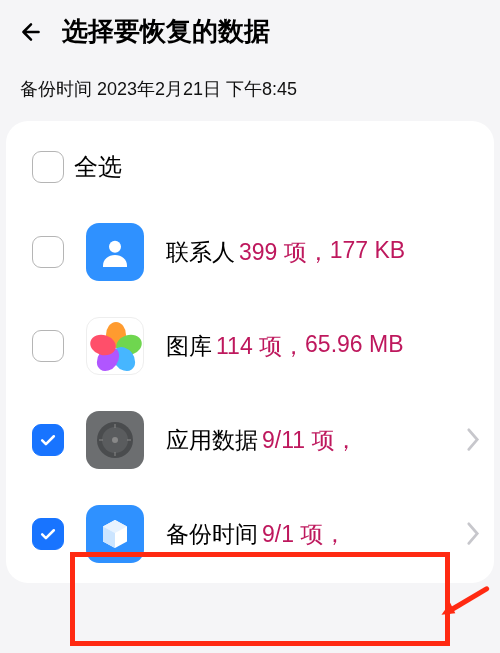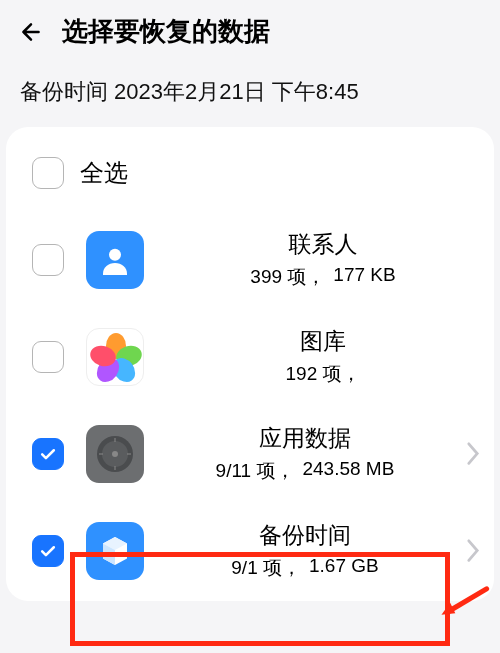--- a/index.html
+++ b/index.html
@@ -24,35 +24,35 @@
       align-items: center;
       justify-content: center;
     }
     .page-title {
       font-size: 26px;
       font-weight: 600;
       color: #000;
     }
     .backup-time {
       padding: 18px 20px 20px;
-      font-size: 22px;
+      font-size: 18px;
       color: #111;
       font-weight: 500;
     }
     .card {
       background: #fff;
       border-radius: 22px;
       margin: 0 6px;
       padding: 8px 0 2px;
     }
     .select-all {
       display: flex;
       align-items: flex-end;
       padding: 22px 22px 22px 26px;
-      gap: 16px;
+      gap: 10px;
     }
     .checkbox {
       width: 32px;
       height: 32px;
       border: 1.5px solid #b5b5b5;
       border-radius: 9px;
       flex-shrink: 0;
       display: flex;
       align-items: center;
       justify-content: center;
@@ -78,35 +78,33 @@
       height: 58px;
       border-radius: 13px;
       flex-shrink: 0;
       display: flex;
       align-items: center;
       justify-content: center;
     }
     .item-body {
       flex: 1;
       display: flex;
-      flex-direction: column;
+      flex-direction: row;
       gap: 4px;
       min-width: 0;
-      align-items: center;
     }
     .item-title {
       font-size: 23px;
       font-weight: 500;
       color: #000;
     }
     .item-sub {
-      font-size: 19px;
-      color: #000000;
-      display: flex;
-      gap: 8px;
+      font-size: 23px;
+      color: #be185d;
+      display: flex;
       flex-wrap: wrap;
     }
     .chevron {
       width: 14px;
       color: #c7c7cc;
       flex-shrink: 0;
     }
     .highlight-box {
       position: absolute;
       border: 5px solid #ff2a12;
@@ -170,21 +168,22 @@
     <div class="icon-box gallery-icon" style="background:#fff;border:1px solid #eee;">
       <div class="petal" style="background:#ff9b2f;top:4px;left:19px;transform:rotate(0deg);"></div>
       <div class="petal" style="background:#6fd64f;top:14px;left:32px;transform:rotate(72deg);"></div>
       <div class="petal" style="background:#46b6ff;top:28px;left:27px;transform:rotate(144deg);"></div>
       <div class="petal" style="background:#b056ff;top:28px;left:11px;transform:rotate(216deg);"></div>
       <div class="petal" style="background:#ff4f6a;top:14px;left:6px;transform:rotate(288deg);"></div>
     </div>
     <div class="item-body">
       <div class="item-title">图库</div>
       <div class="item-sub">
-        <span>192 项，</span>
+        <span>114 项，</span>
+        <span>65.96 MB</span>
       </div>
     </div>
   </div>
 
   <div class="item">
     <div class="checkbox checked">
       <svg width="20" height="20" viewBox="0 0 24 24" fill="none">
           <path d="M5 12.5l4.5 4.5L19 7.5" stroke="#fff" stroke-width="3" stroke-linecap="round" stroke-linejoin="round"></path>
         </svg>
     </div>
@@ -198,21 +197,20 @@
             <line x1="23" y1="35" x2="23" y2="39"></line>
             <line x1="7" y1="23" x2="11" y2="23"></line>
             <line x1="35" y1="23" x2="39" y2="23"></line>
           </g>
         </svg>
     </div>
     <div class="item-body">
       <div class="item-title">应用数据</div>
       <div class="item-sub">
         <span>9/11 项，</span>
-        <span>243.58 MB</span>
       </div>
     </div>
     <svg class="chevron" viewBox="0 0 10 18">
         <path d="M2 2l6 7-6 7" stroke="#c7c7cc" stroke-width="2" fill="none" stroke-linecap="round"></path>
       </svg>
   </div>
 
   <div class="item">
     <div class="checkbox checked">
       <svg width="20" height="20" viewBox="0 0 24 24" fill="none">
@@ -223,21 +221,20 @@
       <svg width="36" height="36" viewBox="0 0 36 36" fill="#fff">
           <path d="M18 4l12 6.5v15L18 32 6 25.5v-15z"></path>
           <path d="M18 4l12 6.5L18 17 6 10.5z" fill="#e8f3ff"></path>
           <path d="M18 17v15L6 25.5v-15z" fill="#cce5ff"></path>
         </svg>
     </div>
     <div class="item-body">
       <div class="item-title">备份时间</div>
       <div class="item-sub">
         <span>9/1 项，</span>
-        <span>1.67 GB</span>
       </div>
     </div>
     <svg class="chevron" viewBox="0 0 10 18">
         <path d="M2 2l6 7-6 7" stroke="#c7c7cc" stroke-width="2" fill="none" stroke-linecap="round"></path>
       </svg>
   </div>
 
 </div>
 
 <div class="highlight-box"></div>

